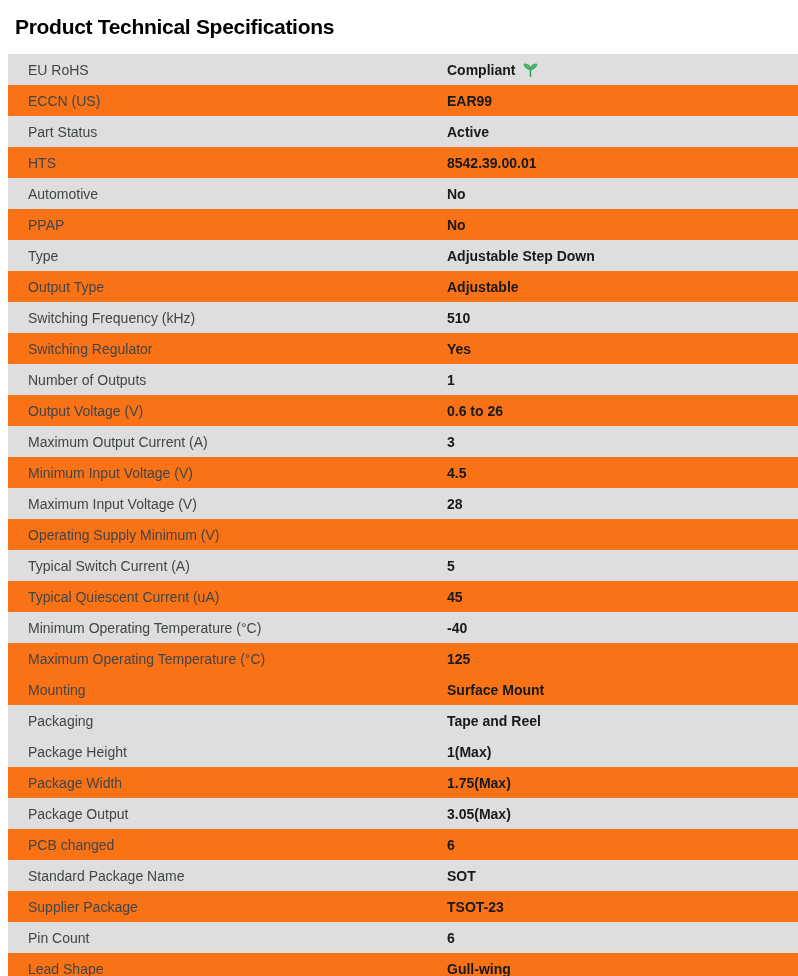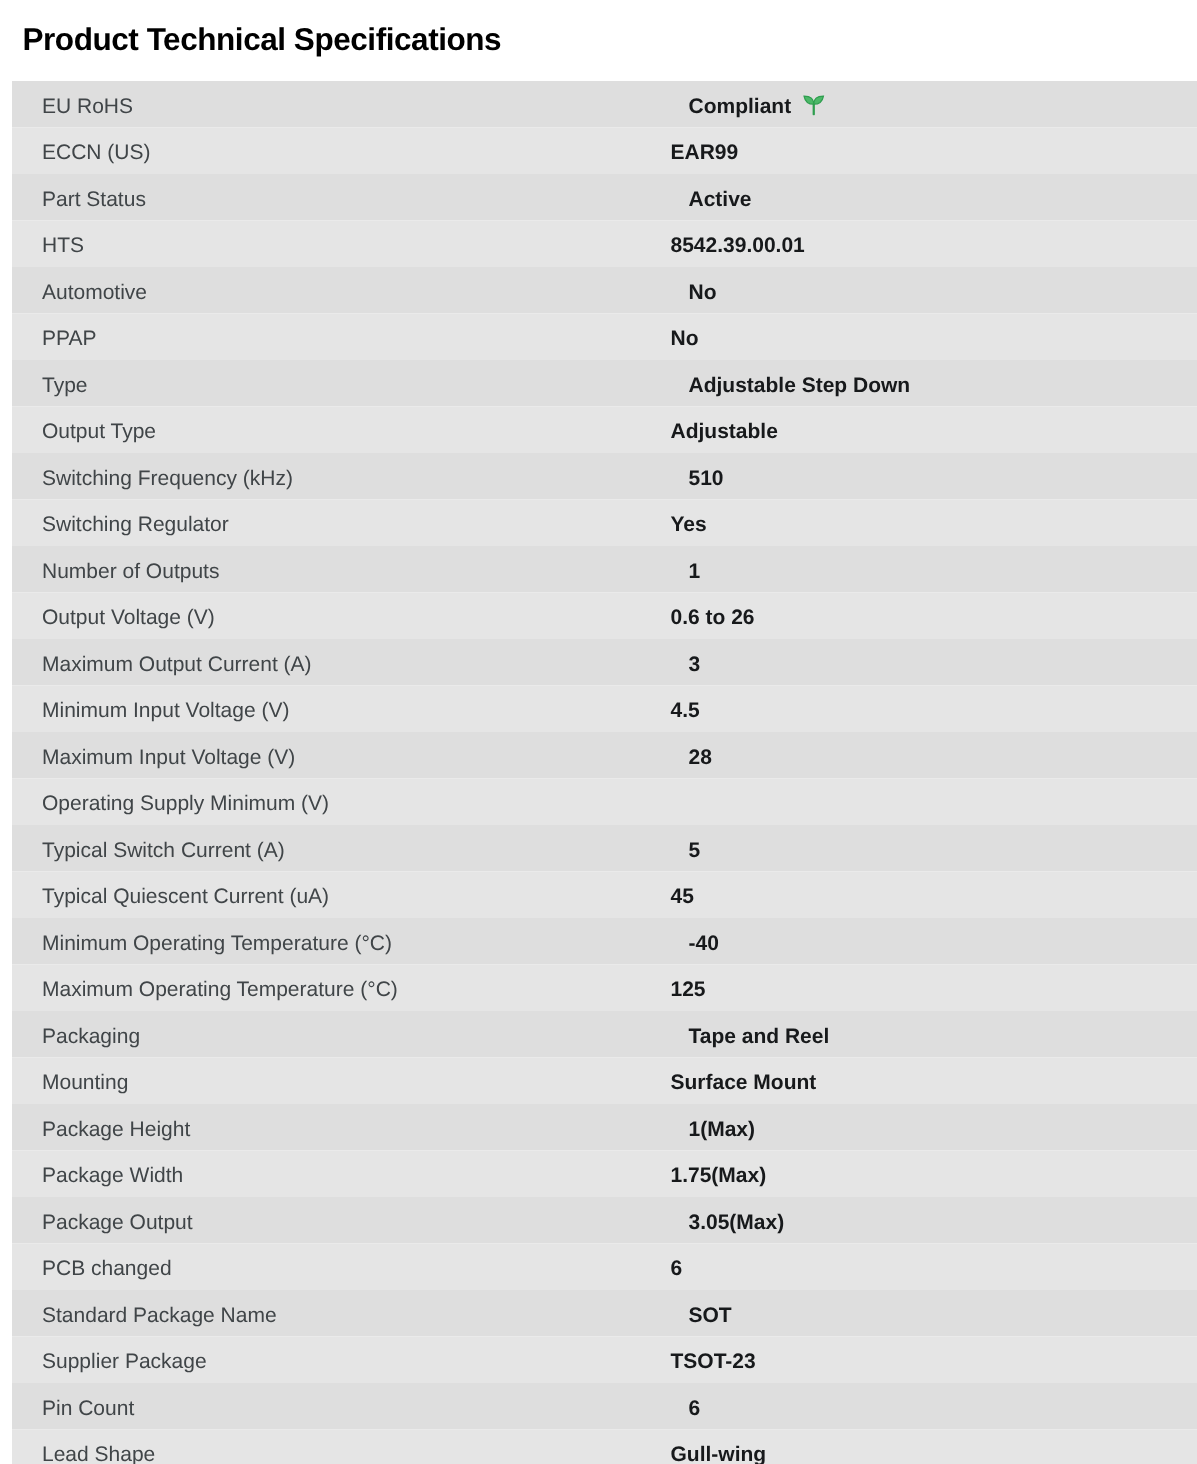--- a/index.html
+++ b/index.html
@@ -21,25 +21,24 @@
   }
   .spec-table {
     margin-top: 15px;
     margin-left: 8px;
     width: 790px;
   }
   .spec-row {
     display: flex;
     align-items: center;
     height: 31px;
-    background: #e5e5e5;
+    background: #f97316;
   }
   .spec-row.odd {
     background: #dedede;
-    gap: 12px;
   }
   .spec-row.partial {
     height: 4px;
   }
   .cell-label {
     width: 407px;
     padding-left: 20px;
     font-size: 14px;
     font-weight: 400;
     color: #404548;
@@ -183,30 +182,30 @@
     <div class="cell-value">
       <span class="value-text">-40</span>
     </div>
   </div>
     <div class="spec-row">
     <div class="cell-label">Maximum Operating Temperature (°C)</div>
     <div class="cell-value">
       <span class="value-text">125</span>
     </div>
   </div>
+    <div class="spec-row">
+    <div class="cell-label">Mounting</div>
+    <div class="cell-value">
+      <span class="value-text">Surface Mount</span>
+    </div>
+  </div>
     <div class="spec-row odd">
     <div class="cell-label">Packaging</div>
     <div class="cell-value">
       <span class="value-text">Tape and Reel</span>
-    </div>
-  </div>
-    <div class="spec-row">
-    <div class="cell-label">Mounting</div>
-    <div class="cell-value">
-      <span class="value-text">Surface Mount</span>
     </div>
   </div>
     <div class="spec-row odd">
     <div class="cell-label">Package Height</div>
     <div class="cell-value">
       <span class="value-text">1(Max)</span>
     </div>
   </div>
     <div class="spec-row">
     <div class="cell-label">Package Width</div>

